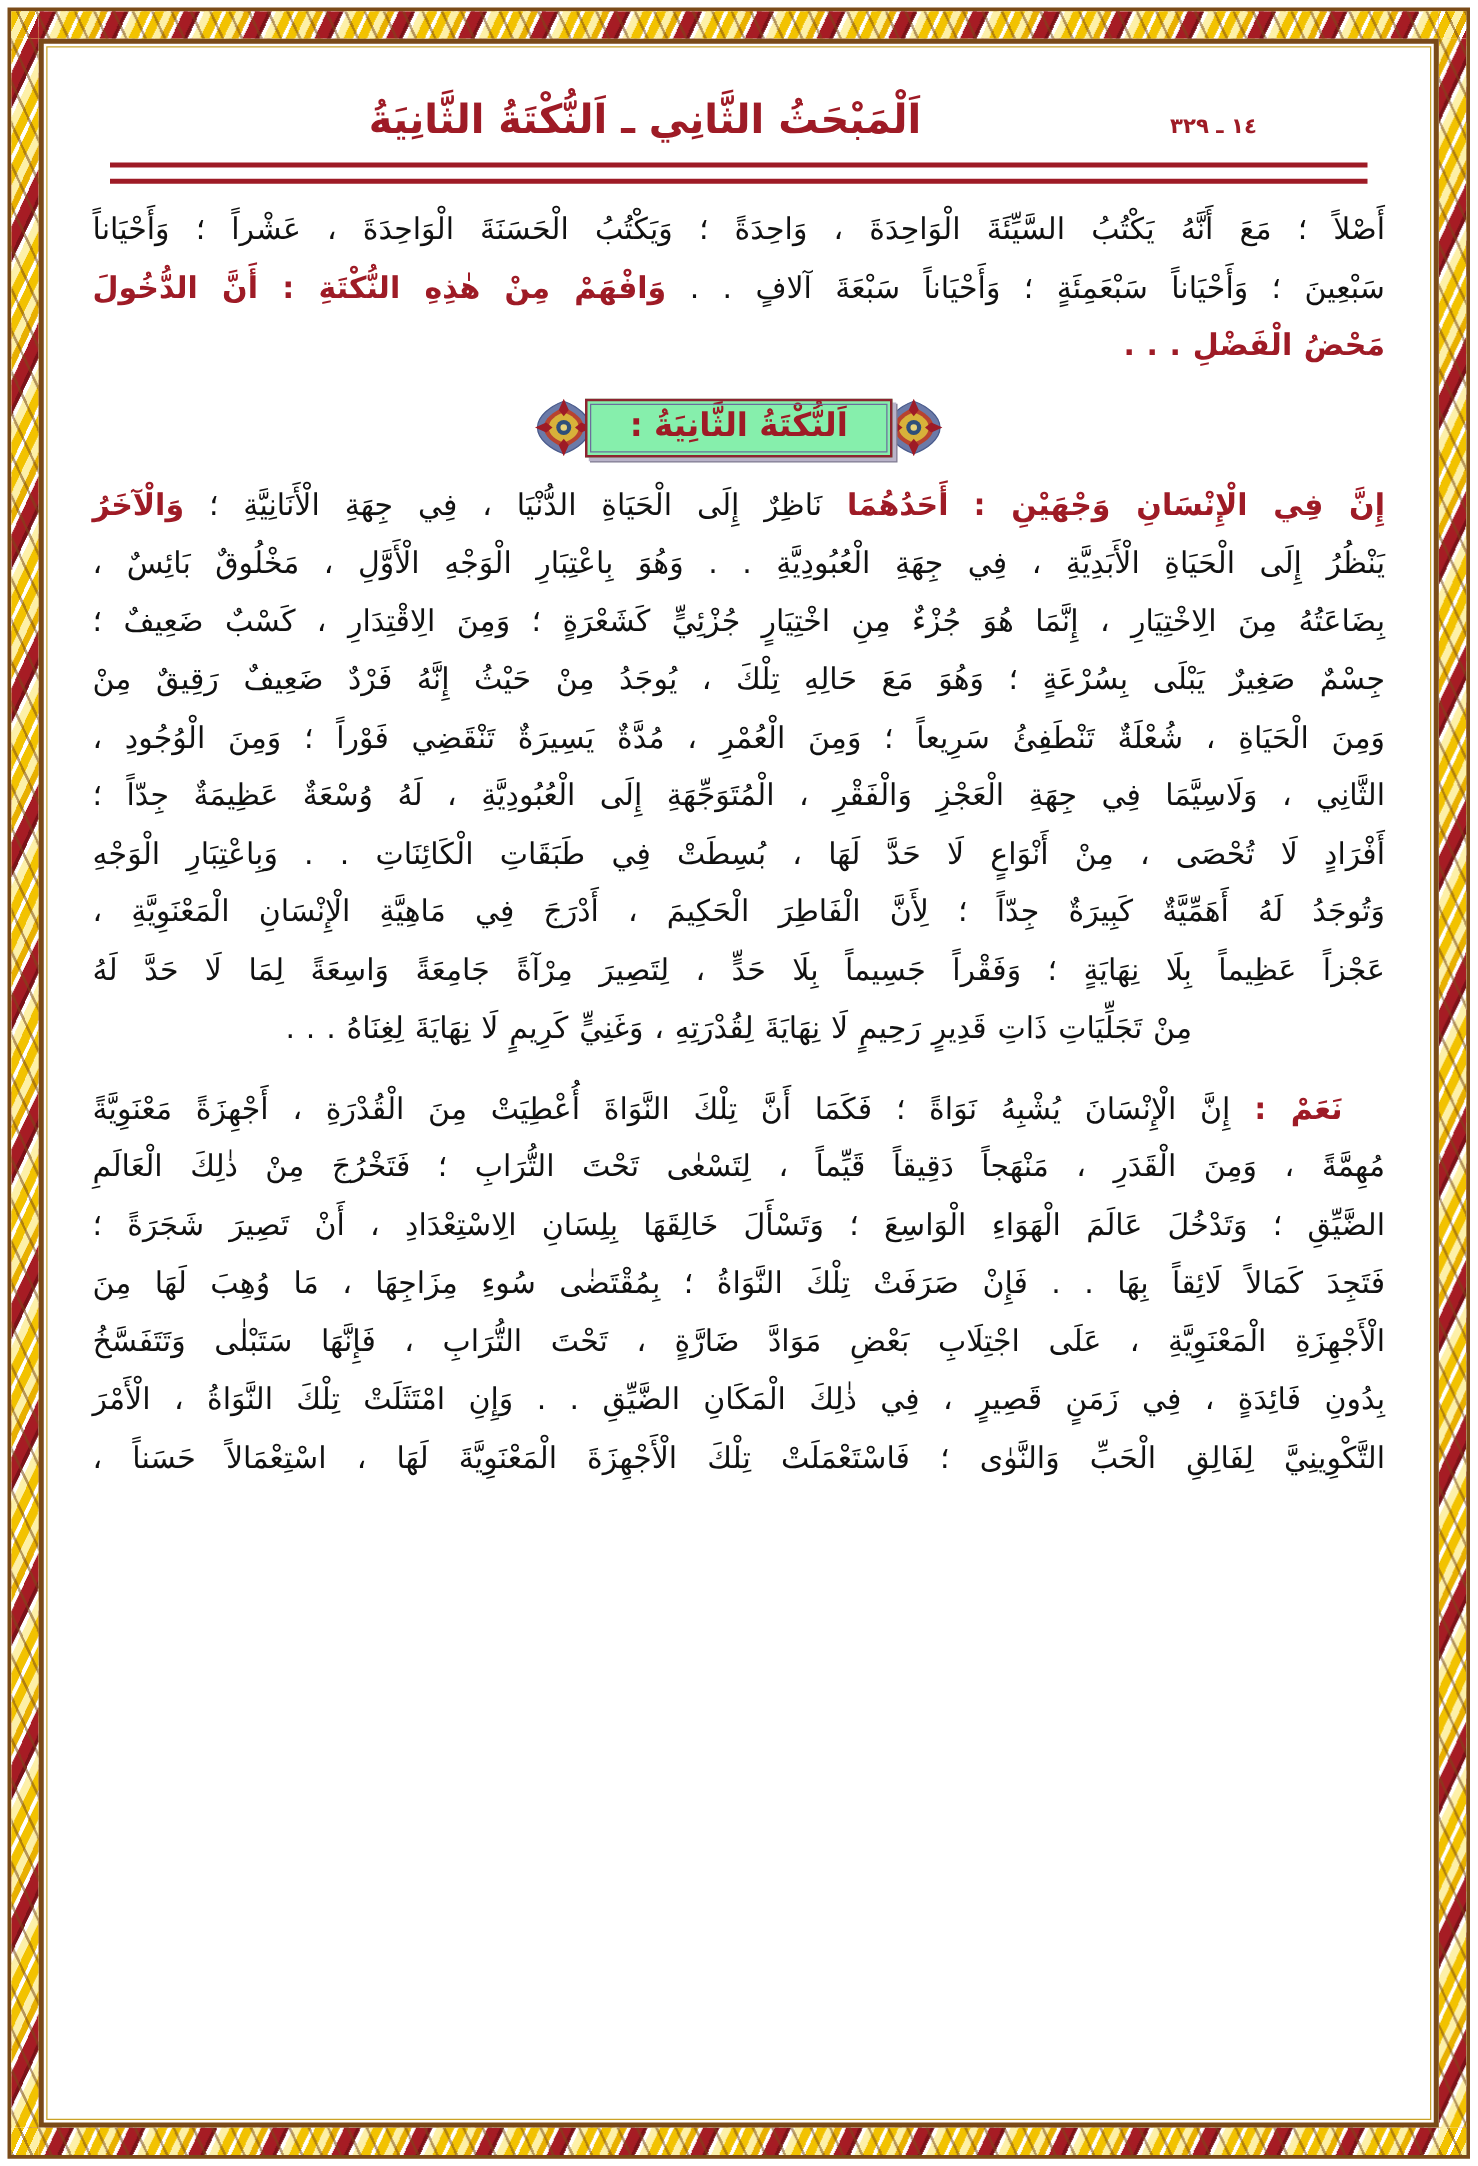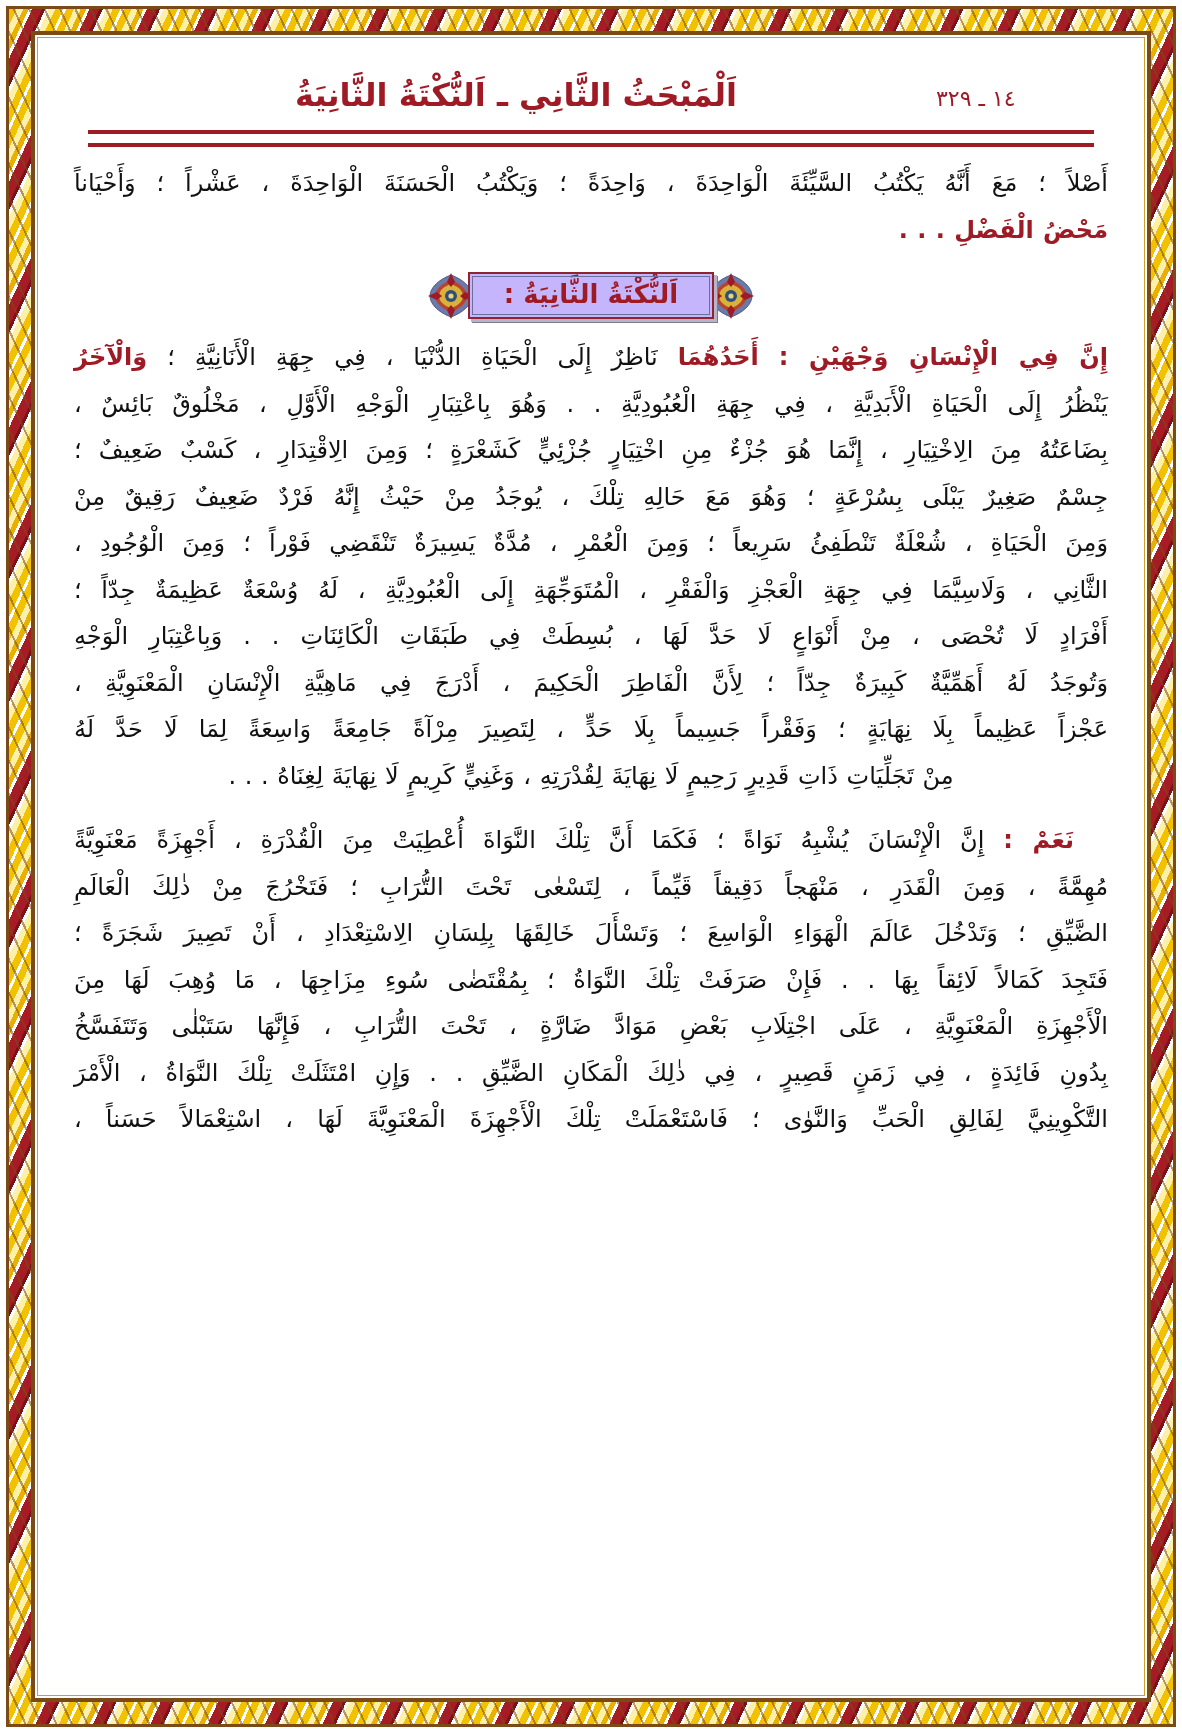--- a/index.html
+++ b/index.html
@@ -92,22 +92,22 @@
     color: #9e1b26;
     font-size: 32px;
     font-weight: bold;
     letter-spacing: 0.5px;
     white-space: nowrap;
     flex: 1;
     text-align: center;
   }
   .header-pagenum {
     color: #9e1b26;
-    font-size: 22px;
-    font-weight: normal;
+    font-size: 17px;
+    font-weight: bold;
     white-space: nowrap;
     direction: rtl;
     min-width: 150px;
     text-align: left;
   }
   .header-rule {
     margin: 16px 14px 0 14px;
     height: 9px;
     border-top: 4px solid #9e1b26;
     border-bottom: 4px solid #9e1b26;
@@ -150,21 +150,21 @@
   }
   .ornament {
     width: 46px;
     height: 46px;
     flex: 0 0 auto;
   }
   .title-box {
     position: relative;
     border: 2px solid #8d2430;
     box-shadow: 3px 3px 0 #b9b3c9, 4px 4px 0 #7f7a90;
-    background: #c4b5fd;
+    background: #86efac;
     padding: 5px 34px 8px 34px;
     margin: 0 -6px;
   }
   .title-box::before {
     content: "";
     position: absolute;
     left: 2px; right: 2px; top: 2px; bottom: 2px;
     border: 1px solid #6b6f9c;
     pointer-events: none;
   }
@@ -192,20 +192,21 @@
     <div class="header-row">
       <div class="header-title">اَلْمَبْحَثُ الثَّانِي ـ اَلنُّكْتَةُ الثَّانِيَةُ</div>
       <div class="header-pagenum">١٤ ـ ٣٢٩</div>
     </div>
     <div class="header-rule"></div>
 
     <div class="body">
 
       <p class="para">أَصْلاً ؛ مَعَ أَنَّهُ يَكْتُبُ السَّيِّئَةَ الْوَاحِدَةَ ، وَاحِدَةً ؛ وَيَكْتُبُ الْحَسَنَةَ الْوَاحِدَةَ ، عَشْراً ؛ وَأَحْيَاناً</p>
 
+      <p class="para"><span>سَبْعِينَ ؛ وَأَحْيَاناً سَبْعَمِئَةٍ ؛ وَأَحْيَاناً سَبْعَةَ آلافٍ . .</span> <span class="red">وَافْهَمْ مِنْ هٰذِهِ النُّكْتَةِ : أَنَّ الدُّخُولَ</span></p>
 
 
       <p class="para all-red last-line-right">مَحْضُ الْفَضْلِ . . .</p>
 
       <div class="title-box-wrap">
 
         <svg class="ornament" viewBox="0 0 46 46">
           <rect x="0" y="0" width="46" height="46" fill="#ffffff"></rect>
           <path d="M23 2 C34 6 44 14 44 23 C44 32 34 40 23 44 C12 40 2 32 2 23 C2 14 12 6 23 2 Z" fill="#6b7aa8" stroke="#4a5b8c" stroke-width="1"></path>
           <path d="M23 7 C31 10 39 16 39 23 C39 30 31 36 23 39 C15 36 7 30 7 23 C7 16 15 10 23 7 Z" fill="#b8432f"></path>

